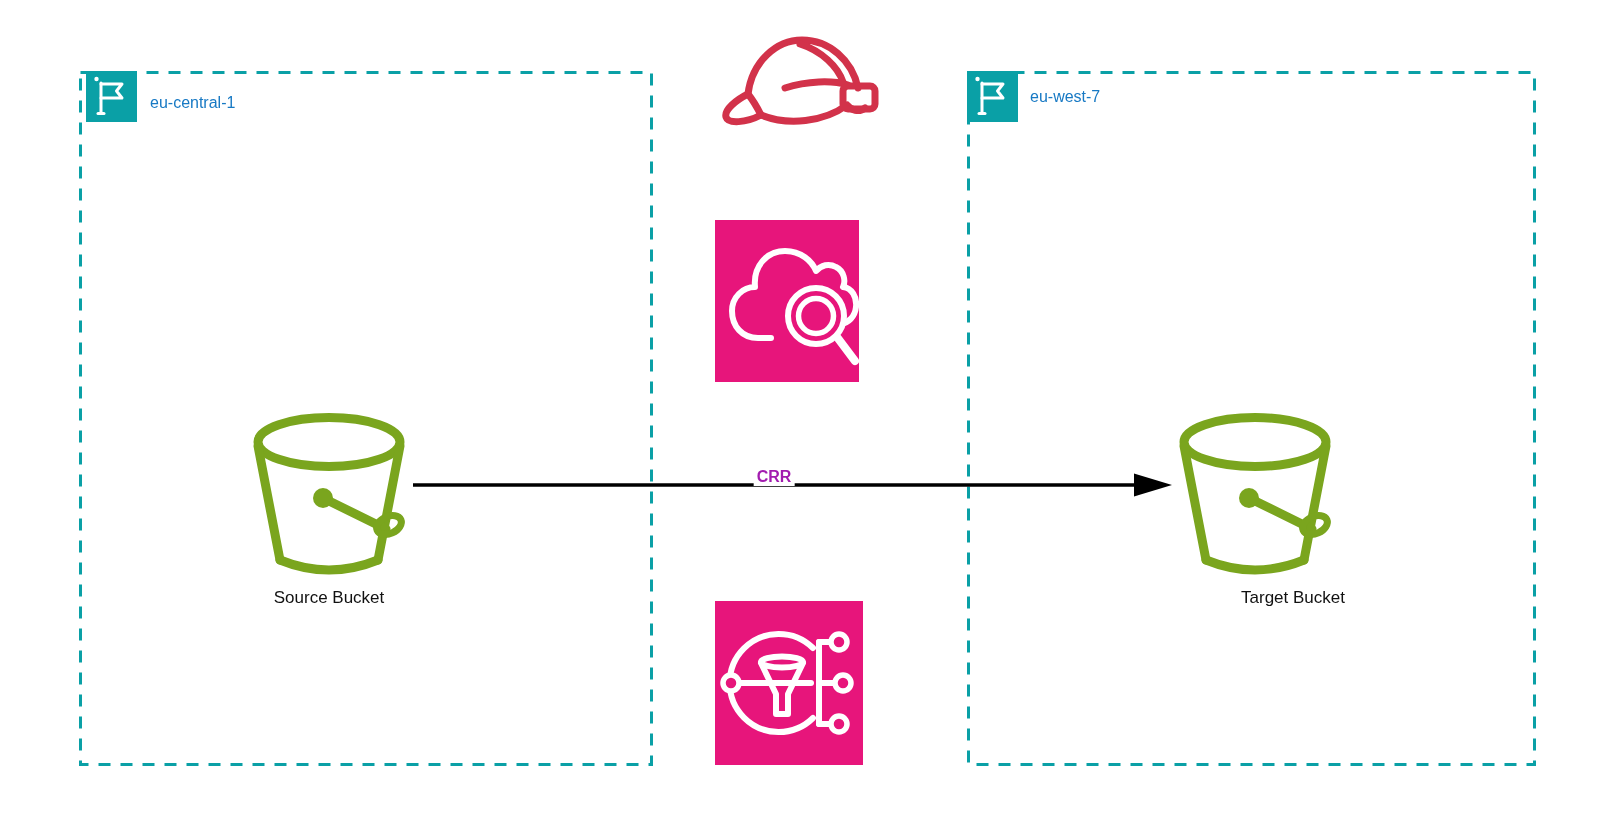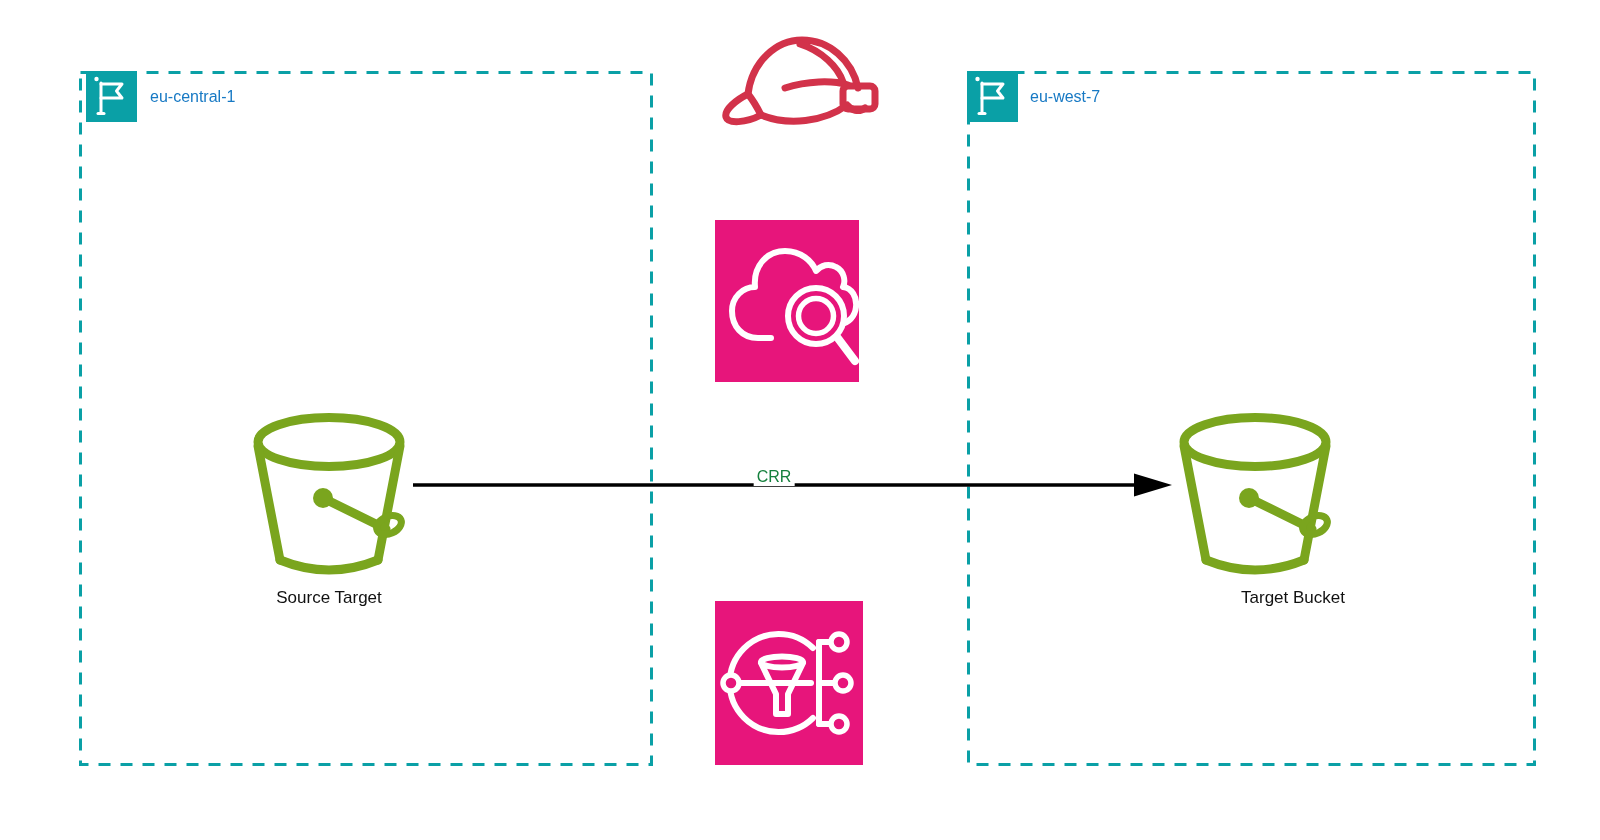--- a/index.html
+++ b/index.html
@@ -30,22 +30,23 @@
     font-size: 17px;
     color: #111111;
     line-height: 20px;
   }
   .edge-label {
     position: absolute;
     transform: translateX(-50%);
     background: #ffffff;
     padding: 0 3px;
     font-size: 16px;
-    color: #15803d;
+    color: #a21caf;
     line-height: 19px;
+    font-weight: bold;
   }
 </style>
 </head>
 <body>
 
 <div id="canvas">
 
   <svg class="abs" style="left:0;top:0" width="1600" height="840" viewBox="0 0 1600 840">
     <rect x="80.5" y="72.5" width="571" height="692" fill="none" stroke="#0aa0a6" stroke-width="3" stroke-dasharray="12 10"></rect>
     <rect x="968.5" y="72.5" width="566" height="692" fill="none" stroke="#0aa0a6" stroke-width="3" stroke-dasharray="12 10"></rect>
@@ -68,21 +69,21 @@
   <svg class="abs" style="left:967px;top:71px" width="51" height="51" viewBox="0 0 51 51">
     <rect x="0" y="0" width="51" height="51" fill="#0aa0a6"></rect>
     <g stroke="#ffffff" stroke-width="3" fill="none" stroke-linecap="round" stroke-linejoin="round">
       <line x1="15" y1="12" x2="15" y2="42"></line>
       <path d="M15,13 H36 L30.5,20 L36,27 H15"></path>
       <line x1="12" y1="42.5" x2="18" y2="42.5"></line>
     </g>
     <circle cx="10.5" cy="8" r="2.2" fill="#ffffff"></circle>
   </svg>
 
-  <div class="region-label" style="left:150px;top:87px">eu-central-1</div>
+  <div class="region-label" style="left:150px;top:93px">eu-central-1</div>
   <div class="region-label" style="left:1030px;top:87px">eu-west-7</div>
 
   <svg class="abs" style="left:712px;top:28px" width="172" height="104" viewBox="0 0 172 104">
     <g stroke="#d2324a" stroke-width="7" fill="none" stroke-linecap="round" stroke-linejoin="round">
       <path d="M36,66 C40,34 64,12 90,12 C117,12 140,32 146,60"></path>
       <path d="M36,66 C24,72 12,82 14,89 C16,96 34,95 49,87 C45,79 40,71 36,66 Z"></path>
       <path d="M49,87 C76,98 112,94 135,77 C139,82 147,85 153,80"></path>
       <path d="M88,16 C110,23 126,39 131,54"></path>
       <path d="M73,60 C95,53 120,52 136,57"></path>
       <rect x="131" y="58" width="32" height="23" rx="5"></rect>
@@ -134,18 +135,18 @@
       <ellipse cx="80" cy="32" rx="71" ry="24.5"></ellipse>
       <path d="M9,36 L31,150"></path>
       <path d="M151,36 L129,150"></path>
       <path d="M31,150 Q80,170 129,150"></path>
       <line x1="74" y1="88" x2="137" y2="119"></line>
       <ellipse cx="140" cy="115" rx="13" ry="8.5" transform="rotate(-24 140 115)" stroke-width="7"></ellipse>
     </g>
     <circle cx="74" cy="88" r="10" fill="#7aa51e"></circle>
   </svg>
 
-  <div class="bucket-label" style="left:219px;top:588px">Source Target</div>
+  <div class="bucket-label" style="left:219px;top:588px">Source Bucket</div>
   <div class="bucket-label" style="left:1183px;top:588px">Target Bucket</div>
 
   <div class="edge-label" style="left:774px;top:467px">CRR</div>
 
 </div>
 
 </body></html>

